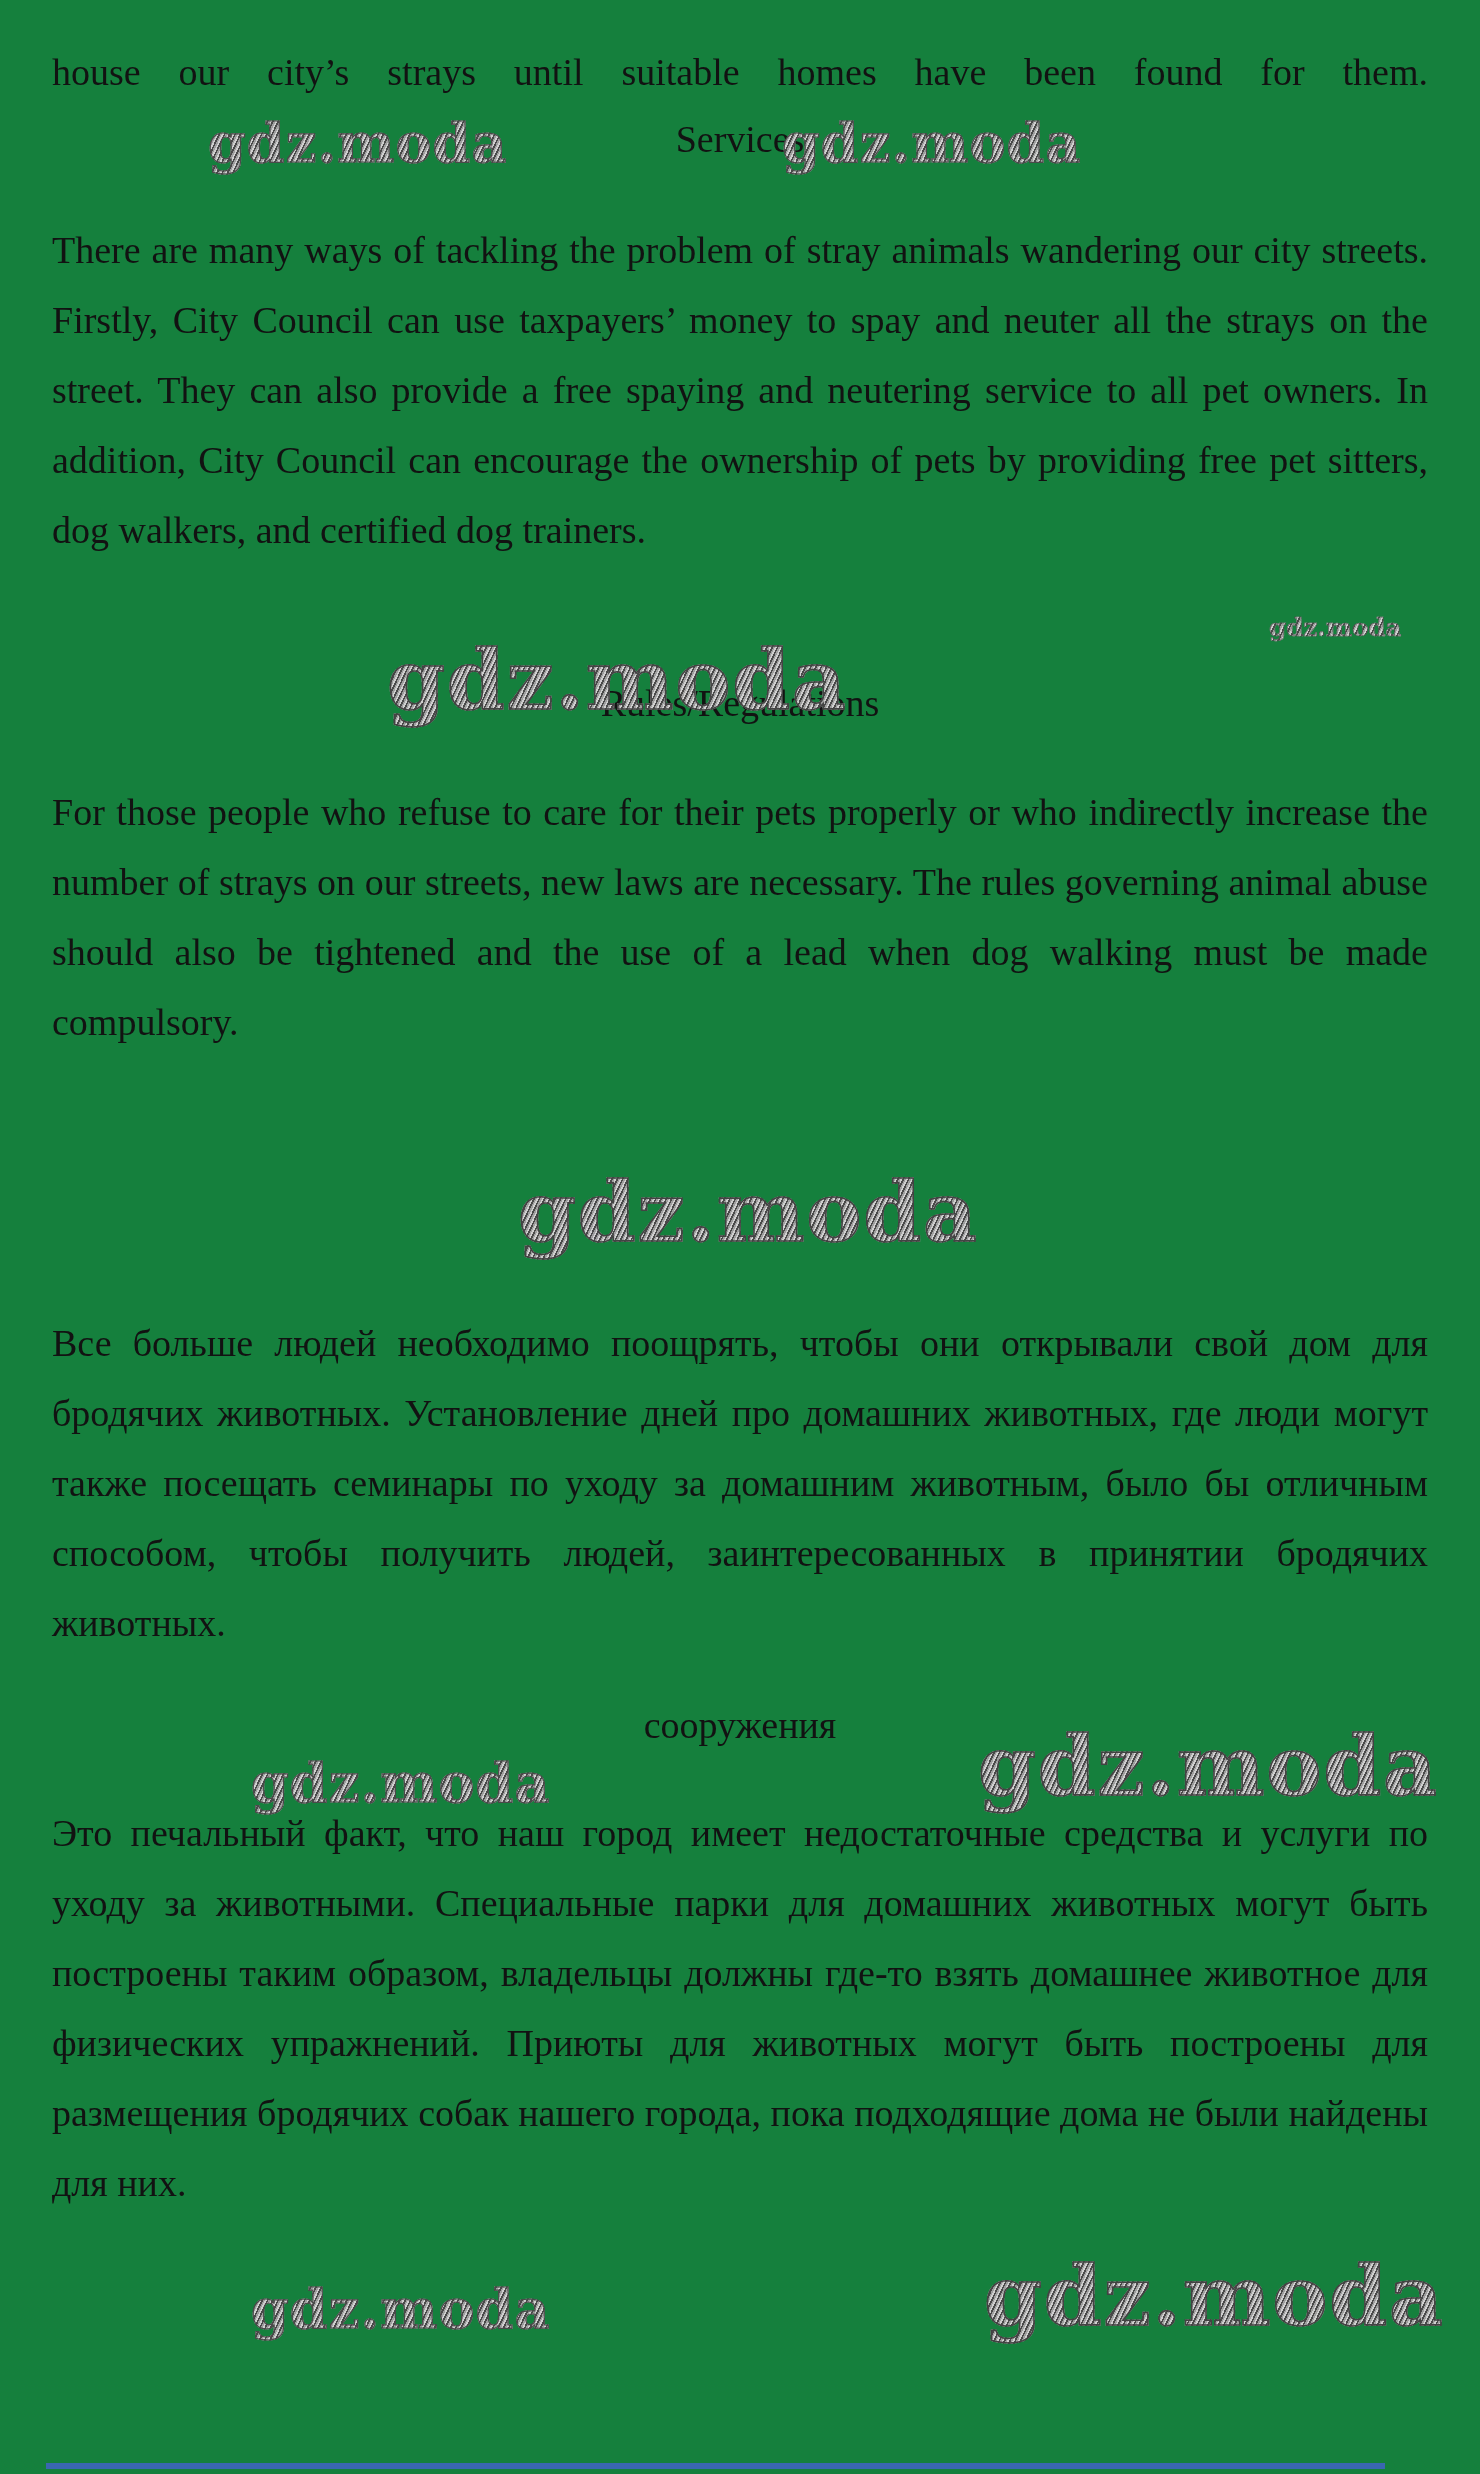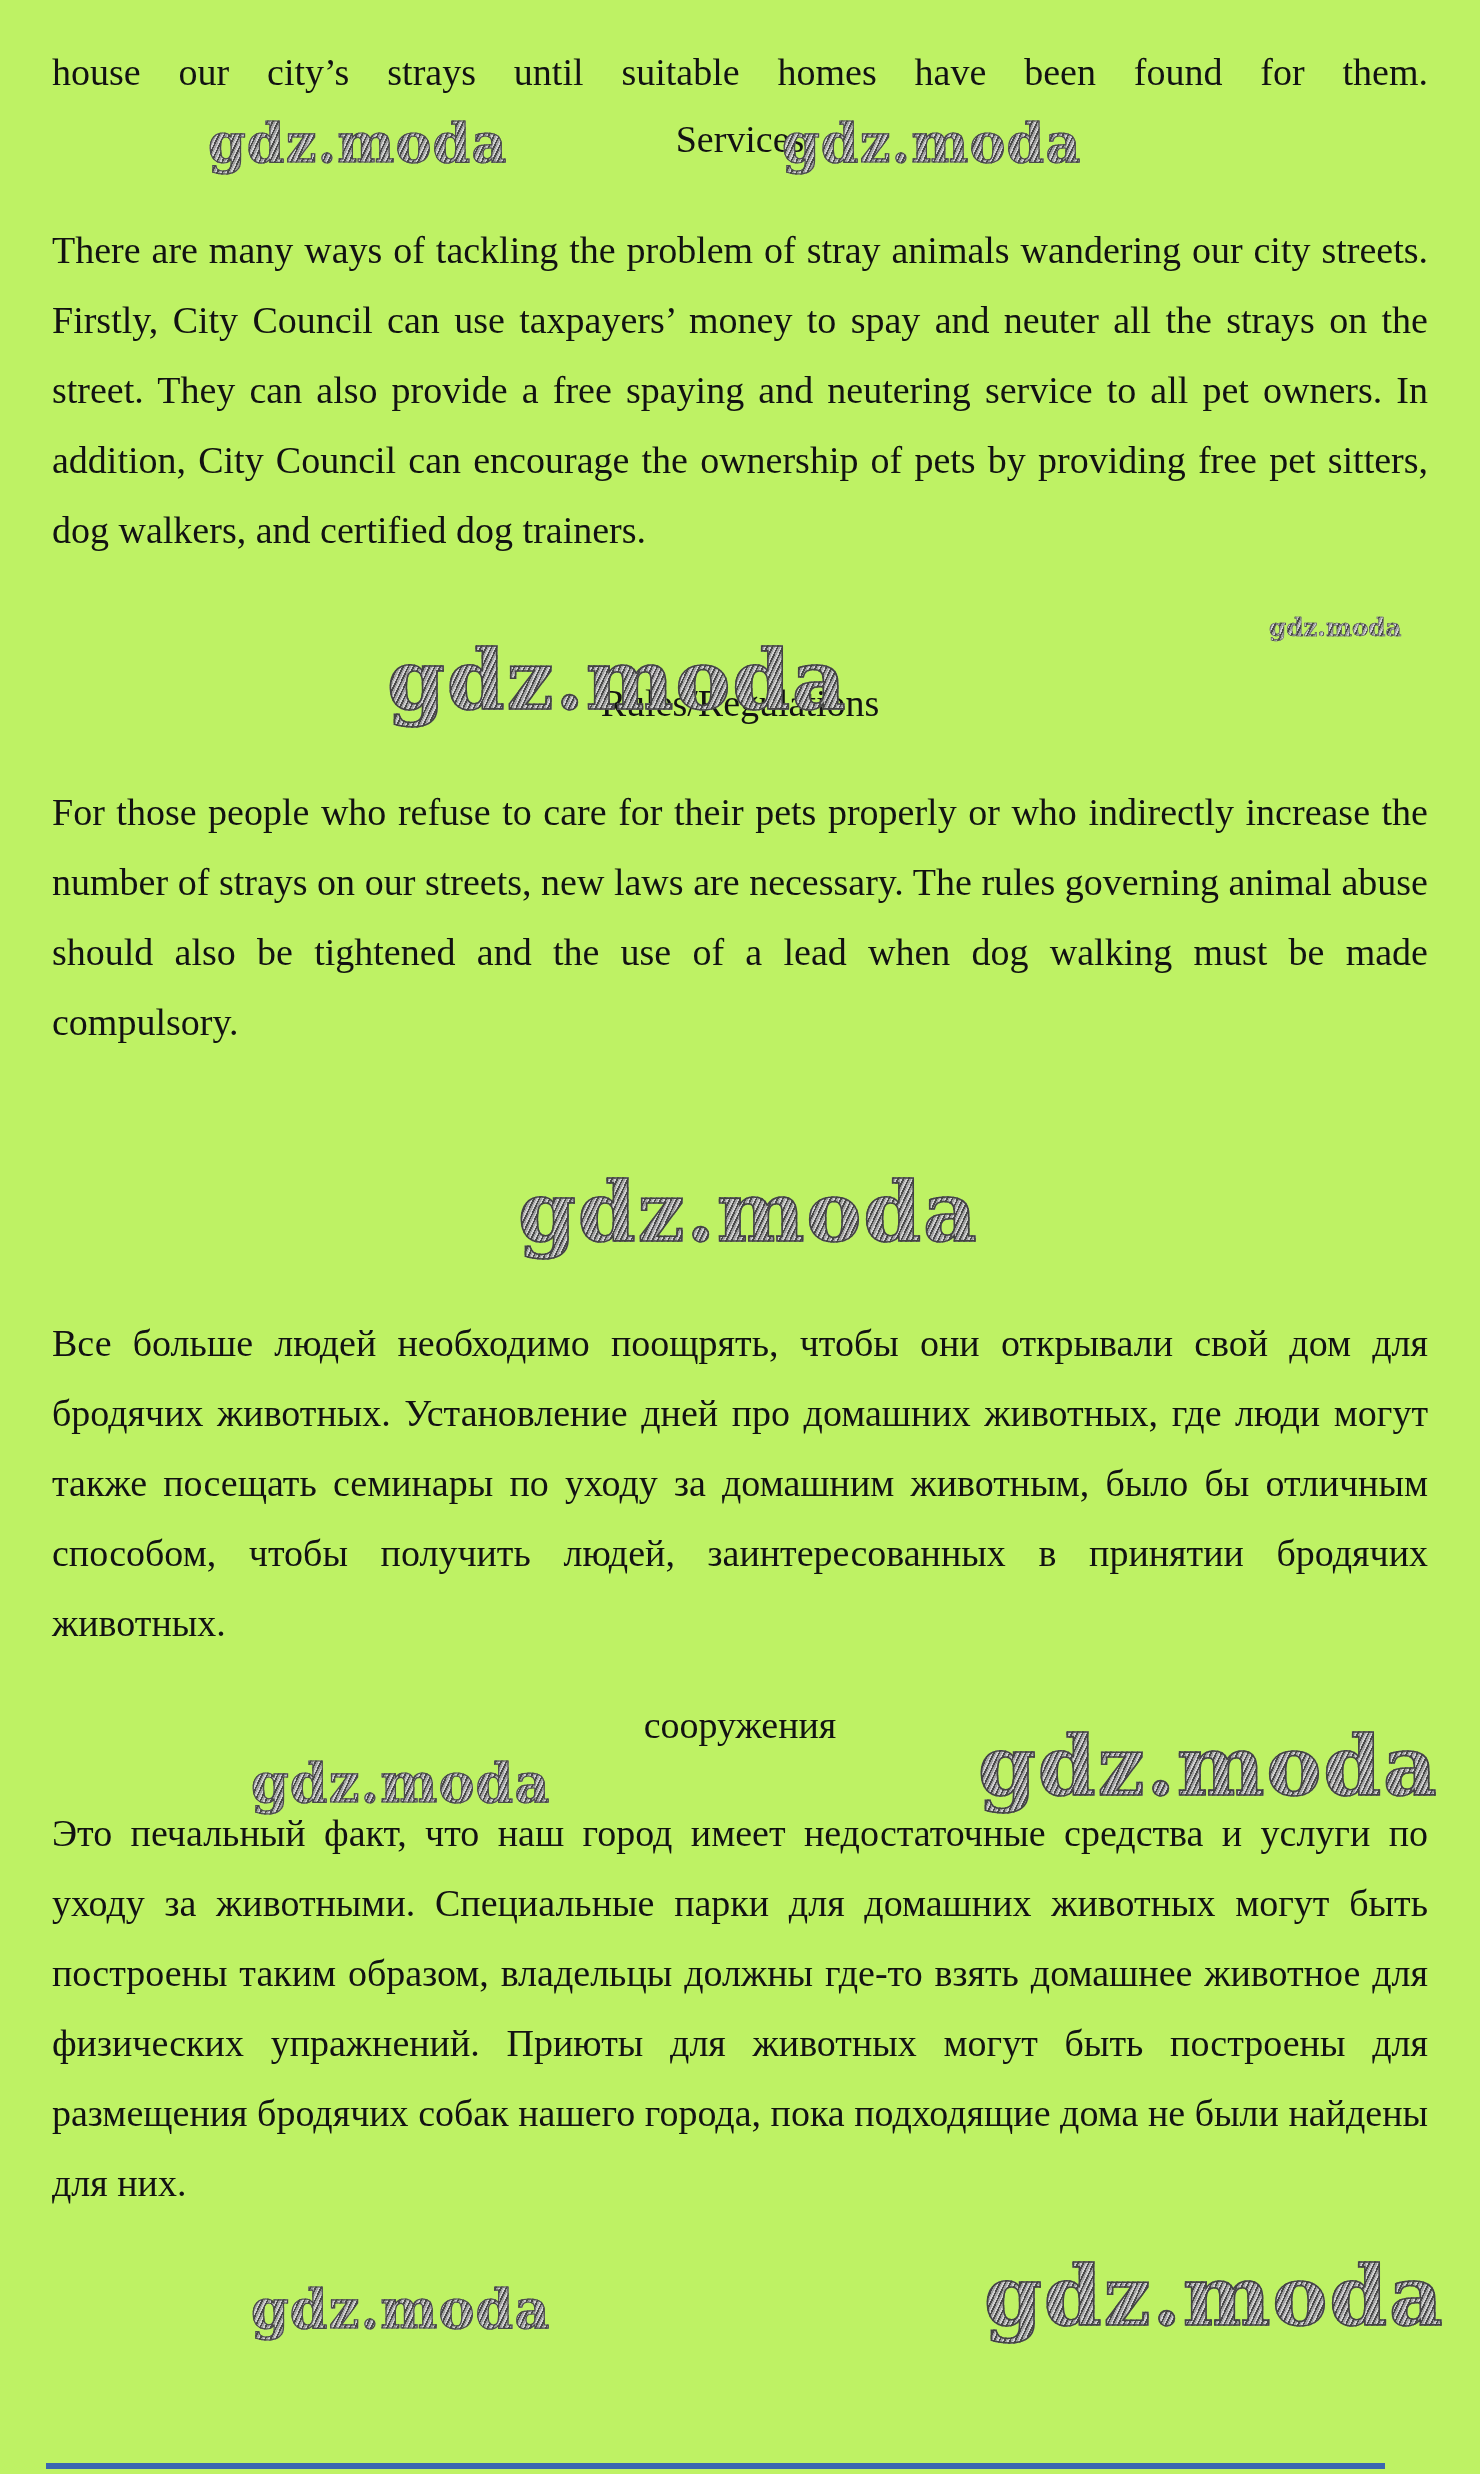--- a/index.html
+++ b/index.html
@@ -4,21 +4,21 @@
 <style>
   html, body {
     margin: 0;
     padding: 0;
     background: #ffffff;
   }
   .page {
     position: relative;
     width: 1481px;
     height: 2475px;
-    background: #bef264;
+    background: #15803d;
     overflow: hidden;
     font-family: "Liberation Serif", "DejaVu Serif", serif;
     color: #121212;
   }
   .textblock {
     position: absolute;
     left: 52px;
     width: 1376px;
     margin: 0;
     font-size: 38px;

